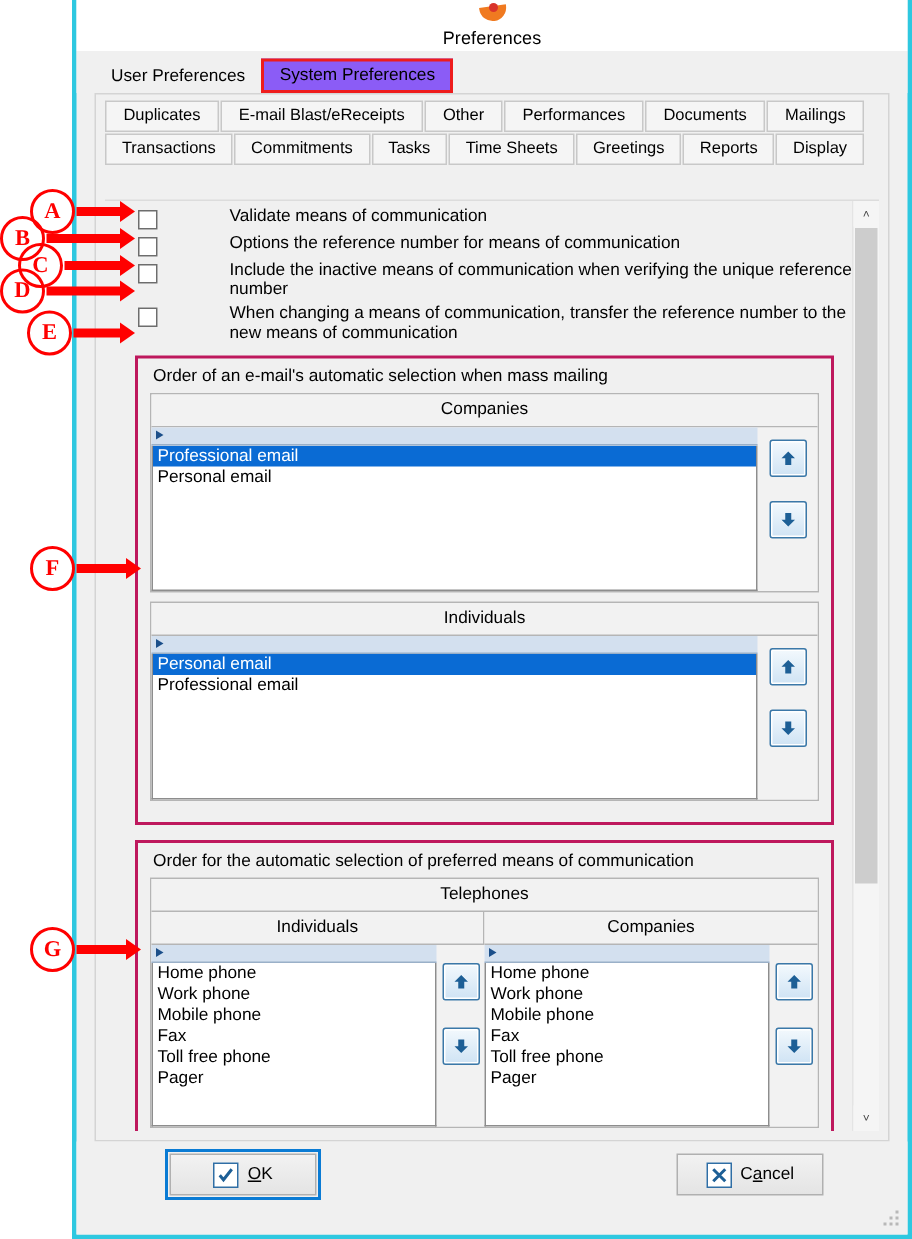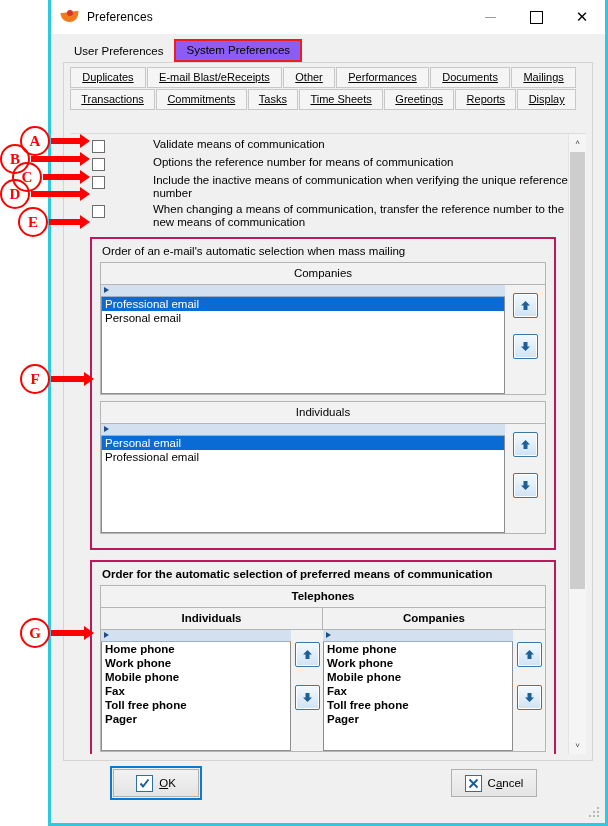--- a/index.html
+++ b/index.html
@@ -17,21 +17,21 @@
     background:#f0f0f0;
     border-left:3px solid #2ec8e0;
     border-right:3px solid #2ec8e0;
     border-bottom:3px solid #2ec8e0;
     box-sizing:border-box;
   }
   
   .titlebar{
     position:absolute;left:0;top:0;right:0;height:34px;
     background:#ffffff;
-    display:flex;align-items:center;
+    display:flex;align-items:center;flex-direction:column;
   }
   .app-icon{
     width:18px;height:18px;margin-left:10px;margin-right:8px;
     position:relative;flex:none;
   }
   .app-icon .swoosh{
     position:absolute;left:0;top:4px;width:18px;height:10px;
     background:#f07a20;
     border-radius:0 0 9px 9px;
     transform:rotate(-8deg);
@@ -65,21 +65,21 @@
     border:2px solid #ee1c1c;
   }
   
   .panel{
     position:absolute;left:12px;top:62px;right:12px;bottom:62px;
     background:#f0f0f0;
     border:1px solid #d4d4d4;
     box-sizing:border-box;
   }
   .subtabs{
-    position:absolute;left:6px;top:4px;right:16px;text-decoration:underline;
+    position:absolute;left:6px;top:4px;right:16px;
   }
   .subrow{display:flex;gap:0;margin-bottom:1px;}
   .subtab{
     flex:1 1 auto;
     border:1px solid #c8c8c8;
     background:#f5f5f5;
     text-align:center;
     font-size:11px;
     padding:3px 4px 4px 4px;
     box-sizing:border-box;
@@ -193,21 +193,21 @@
   }
   .tc-btns{
     width:32px;flex:none;display:flex;flex-direction:column;
     align-items:center;justify-content:flex-start;padding-top:12px;gap:18px;
   }
   
   .footer{
     position:absolute;left:0;right:0;bottom:0;height:62px;background:#f0f0f0;
   }
   .btn{
-    position:absolute;top:8px;height:28px;width:86px;
+    position:absolute;top:8px;height:28px;width:98px;
     background:linear-gradient(#f2f2f2,#e4e4e4);
     border:1px solid #b0b0b0;
     display:flex;align-items:center;justify-content:center;gap:6px;
     font-size:11.5px;color:#000;box-sizing:border-box;
   }
   .btn.ok{left:62px;outline:2px solid #0a7bd4;outline-offset:1px;}
   .btn.cancel{left:400px;}
   .btn .ico{width:15px;height:15px;border:1px solid #2f6ea5;background:#fff;
     display:flex;align-items:center;justify-content:center;}
   .ul{text-decoration:underline;}
@@ -361,21 +361,21 @@
                 <div class="arrbtn">
                   <svg width="13" height="13" viewBox="0 0 13 13">
                       <polygon points="6.5,11 2,6.5 4.5,6.5 4.5,2 8.5,2 8.5,6.5 11,6.5" fill="#1d5f96"></polygon>
                     </svg>
                 </div>
               </div>
             </div>
           </div>
         </div>
 
-        <div class="group" style="margin-top:10px;font-weight:bold;">
+        <div class="group" style="margin-top:10px;">
           <div class="group-title">Order for the automatic selection of preferred means of communication</div>
 
           <div class="listblock">
             <div class="lb-head">Telephones</div>
 
             <div class="twocol">
               <div class="tc-col">
                 <div class="tc-head">Individuals</div>
                 <div class="tc-body">
                   <div class="tc-listwrap">

